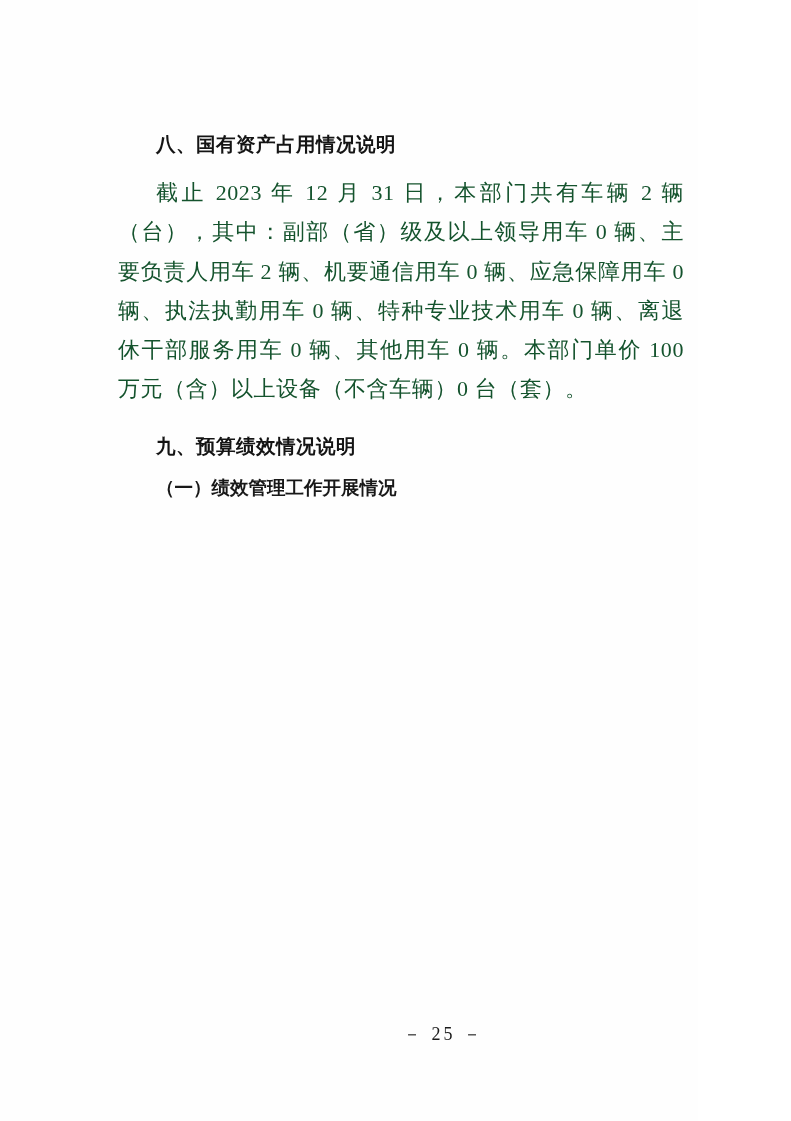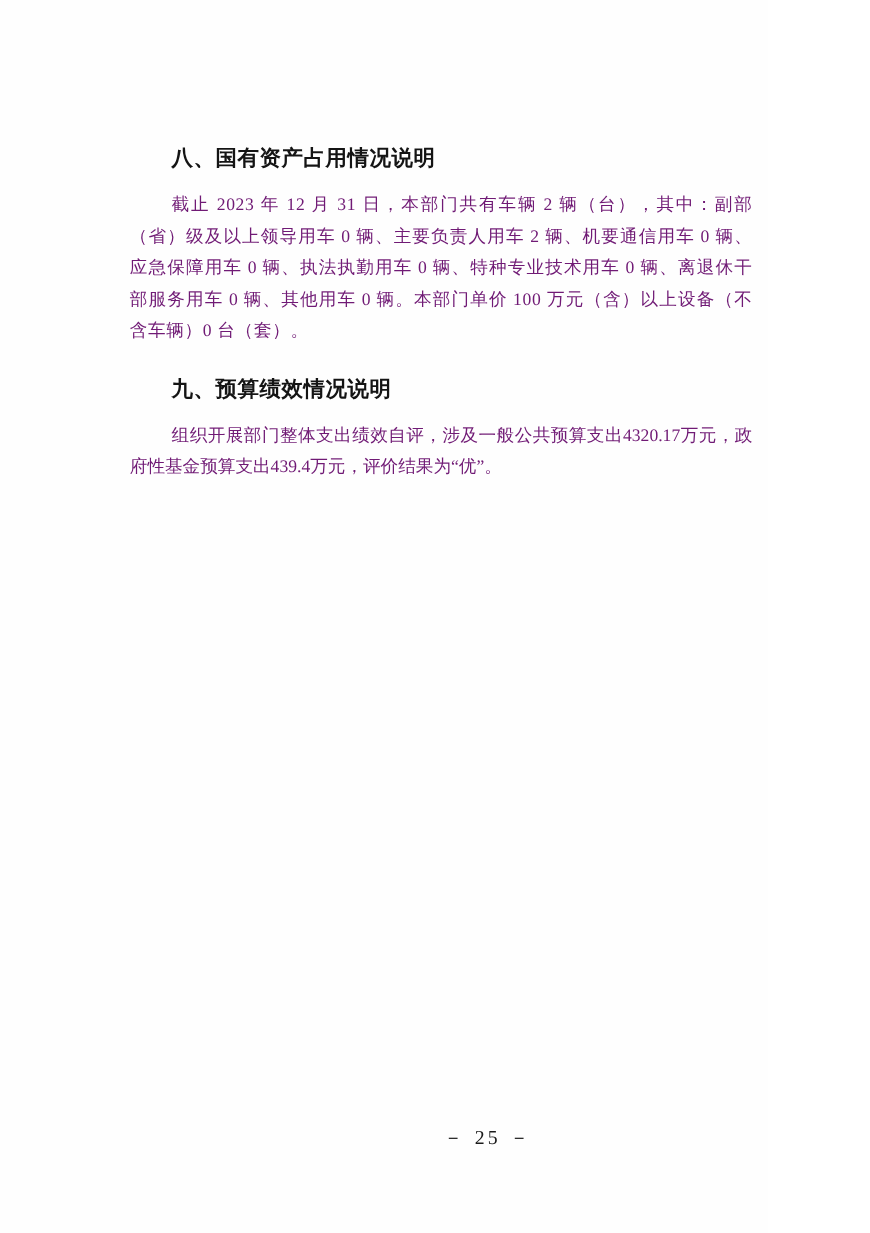--- a/index.html
+++ b/index.html
@@ -42,27 +42,27 @@
     margin-top: 24px;
   }
   .subheading {
     font-size: 18.5px;
     margin: 0 0 10px 0;
     text-indent: 38px;
     line-height: 1.5;
     color: #181818;
   }
   p.para {
-    font-size: 16px;
+    font-size: 22px;
     line-height: 1.78;
     margin: 0 0 9px 0;
     text-indent: 38px;
     text-align: justify;
     text-justify: inter-ideograph;
-    color: #701a75;
+    color: #14532d;
   }
   p.para.spaced {
     letter-spacing: 0.6px;
   }
   .pagenum {
     position: absolute;
     left: 0;
     top: 1022px;
     width: 791px;
     text-align: center;
@@ -80,23 +80,23 @@
 
 <div class="page">
   <div class="content">
 
     <h2 class="heading">八、国有资产占用情况说明</h2>
 
     <p class="para spaced">截止 2023 年 12 月 31 日，本部门共有车辆 2 辆（台），其中：副部（省）级及以上领导用车 0 辆、主要负责人用车 2 辆、机要通信用车 0 辆、应急保障用车 0 辆、执法执勤用车 0 辆、特种专业技术用车 0 辆、离退休干部服务用车 0 辆、其他用车 0 辆。本部门单价 100 万元（含）以上设备（不含车辆）0 台（套）。</p>
 
     <h2 class="heading heading-2">九、预算绩效情况说明</h2>
 
+    <h3 class="subheading">（一）绩效管理工作开展情况</h3>
 
 
 
-    <p class="para">组织开展部门整体支出绩效自评，涉及一般公共预算支出4320.17万元，政府性基金预算支出439.4万元，评价结果为“优”。</p>
 
   </div>
 
   <div class="pagenum">
     <span>－ 25 －</span>
   </div>
 </div>
 
 </body></html>

